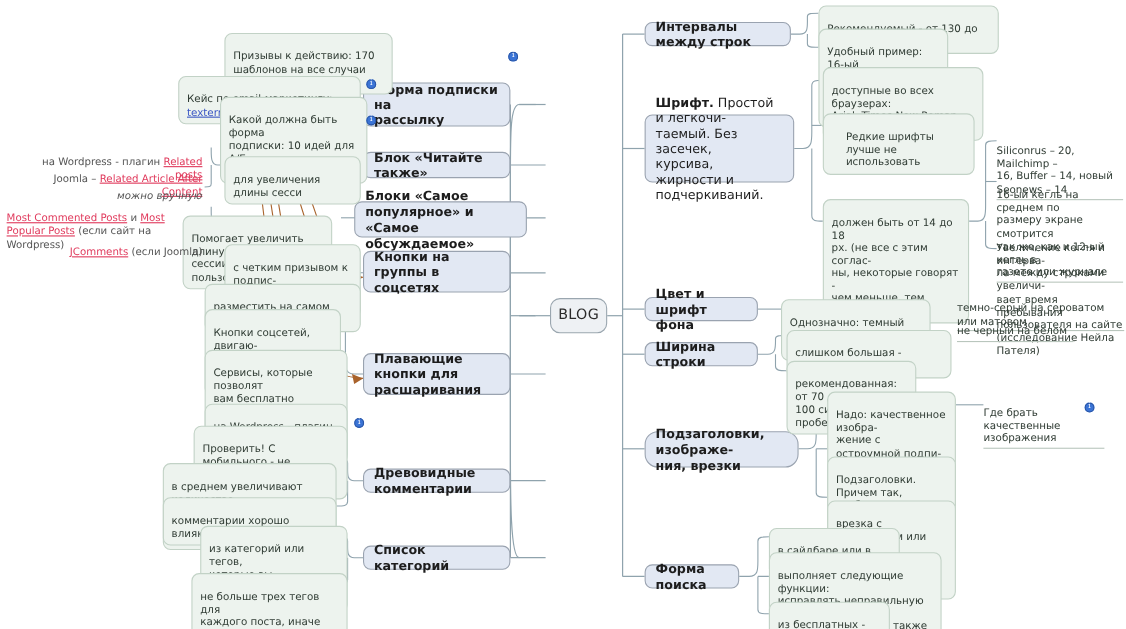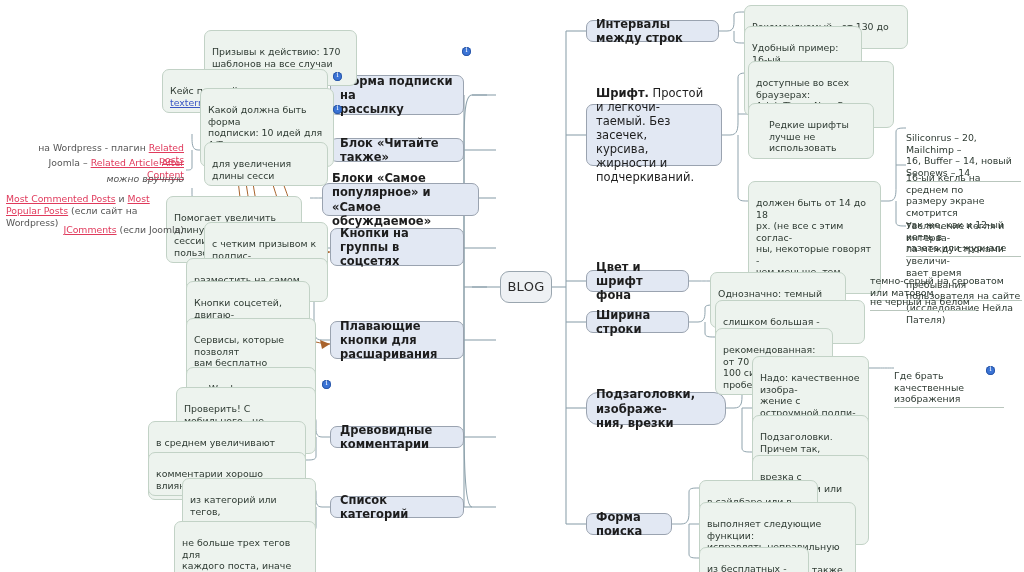--- a/index.html
+++ b/index.html
@@ -361,21 +361,21 @@
     <span>Удобный пример: 16-ый
 шрифт и 22-ой интервал
 (137%) (в блоге </span><span class="lnk">texterra.ru</span>
   </div>
 
   <div class="node leaf" style="left:748px;top:61px;width:146px;">
     <span>доступные во всех браузерах:
 Arial, Times New Roman,
 Verdana, Georgia и т.д.</span>
   </div>
-  <div class="node leaf" style="left:748px;top:103px;width:126px;padding-left:20px;">
+  <div class="node leaf" style="left:748px;top:103px;width:138px;padding-left:20px;">
     <span>Редкие шрифты лучше не
 использовать</span>
   </div>
   <div class="node leaf" style="left:748px;top:181px;width:133px;">
     <span>должен быть от 14 до 18
 px. (не все с этим соглас-
 ны, некоторые говорят -
 чем меньше, тем лучше</span>
   </div>
 

